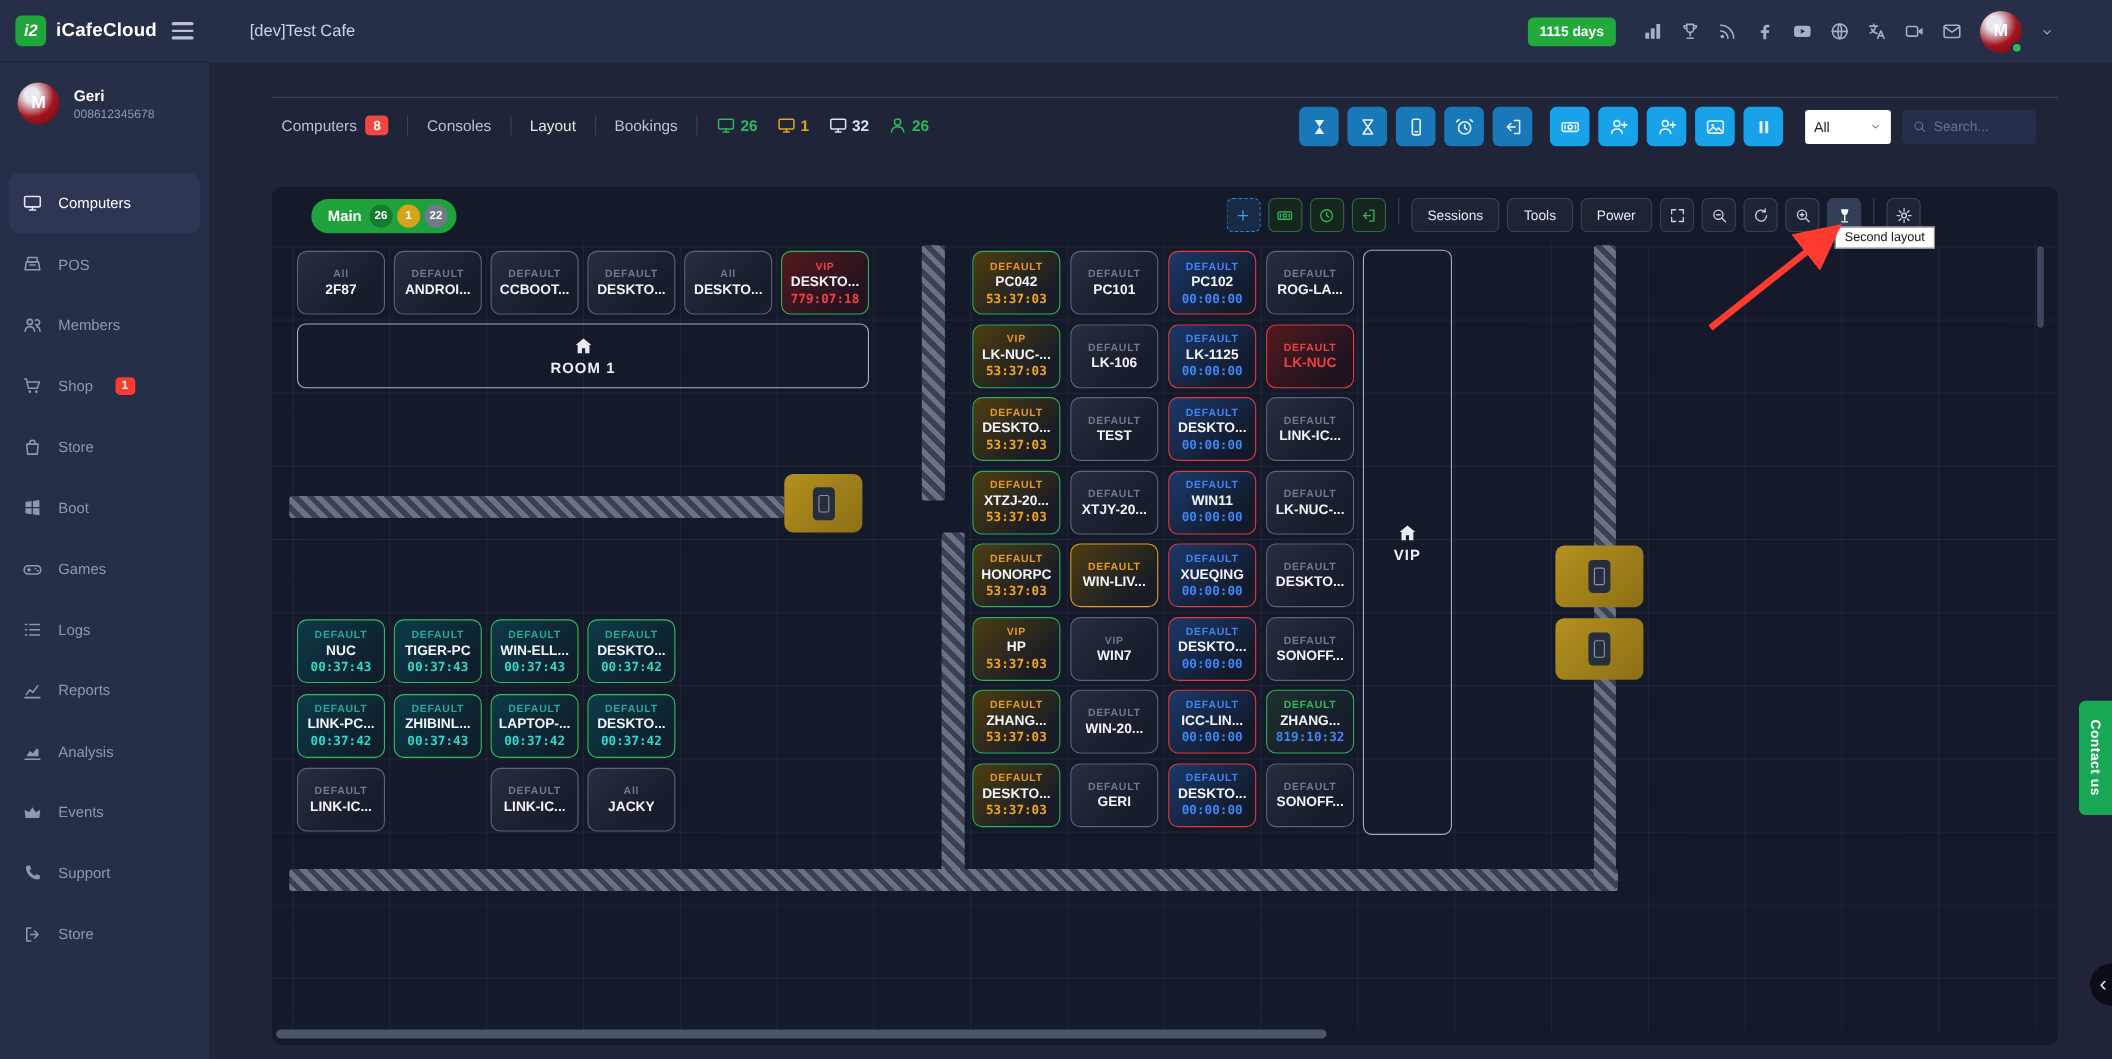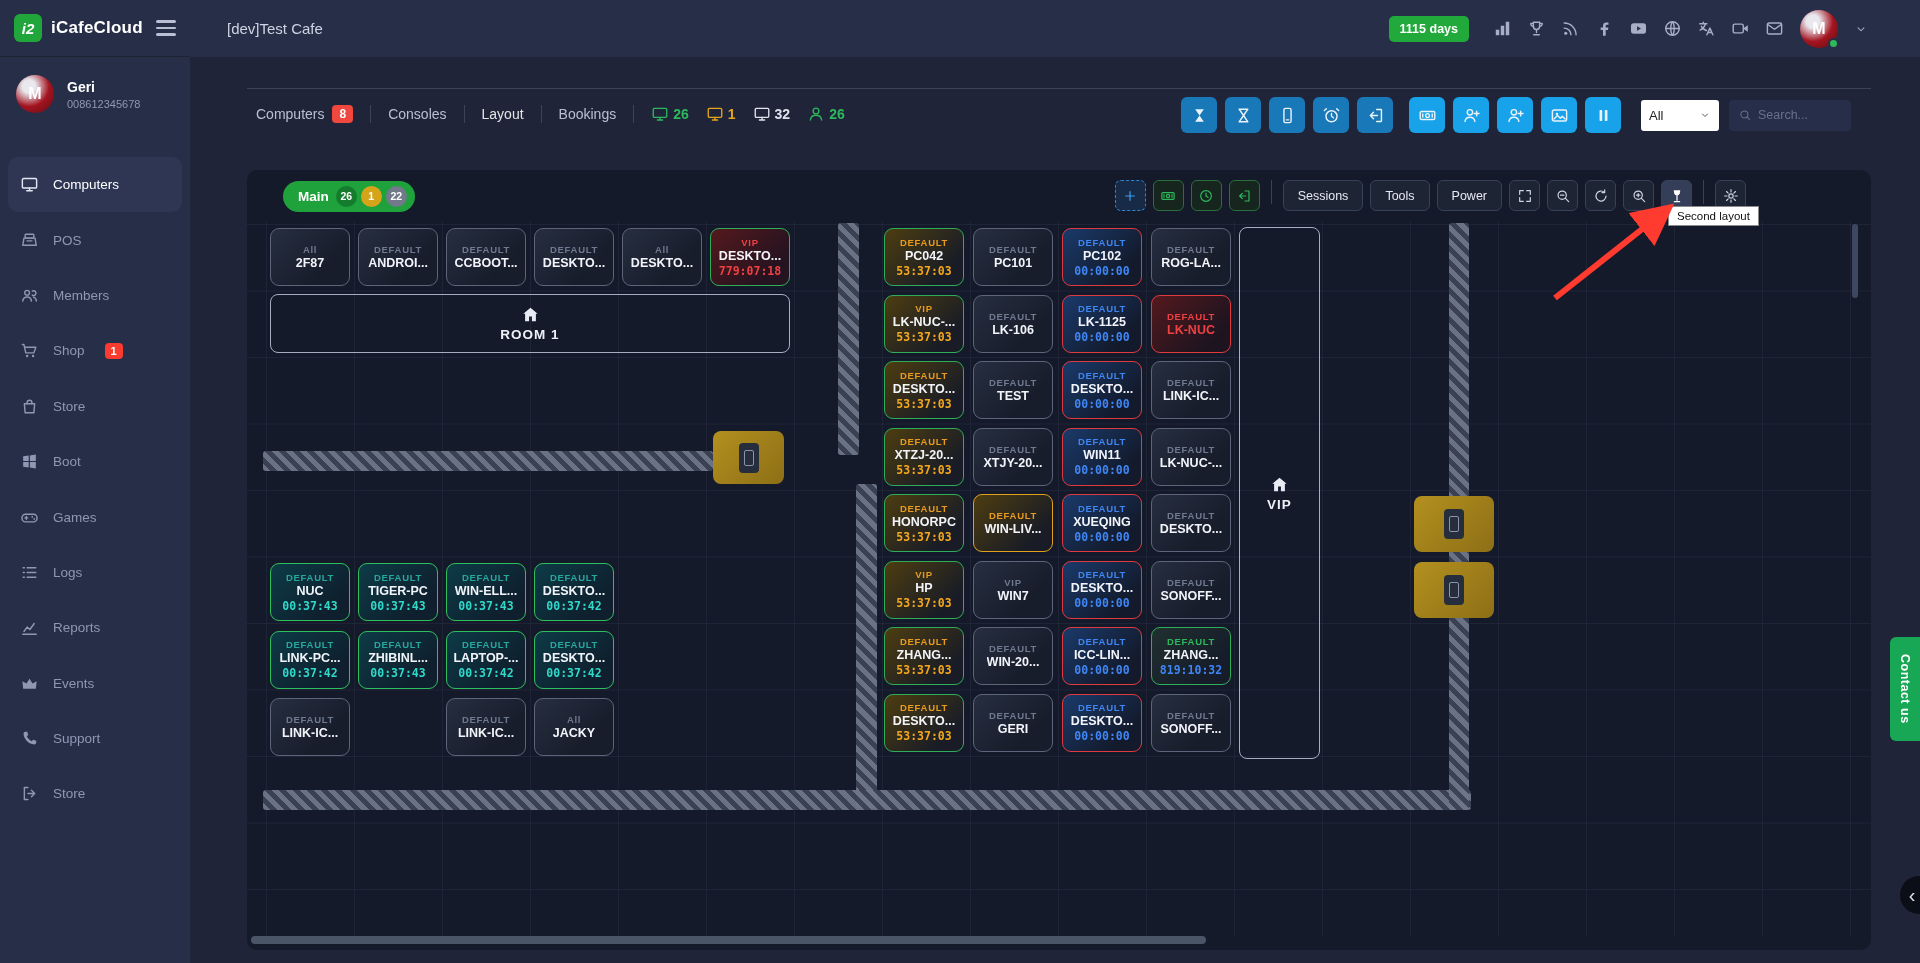--- a/index.html
+++ b/index.html
@@ -238,20 +238,29 @@
         <span>Logs</span>
       </li>
       <li>
         <span class="icon">
           <svg viewBox="0 0 24 24" fill="none" stroke="currentColor" stroke-width="1.8" stroke-linecap="round" stroke-linejoin="round">
             <path d="M3.5 20.5h17"></path>
             <path d="M5 17l4-5.5 3.5 3L18 7"></path>
           </svg>
         </span>
         <span>Reports</span>
+      </li>
+      <li>
+        <span class="icon">
+          <svg viewBox="0 0 24 24" fill="none" stroke="currentColor" stroke-width="1.8" stroke-linecap="round" stroke-linejoin="round">
+            <path d="M3.5 20.5h17"></path>
+            <path fill="currentColor" stroke="none" d="M5 17l4-6 3.5 2.5L17 8l2 2v7z"></path>
+          </svg>
+        </span>
+        <span>Analysis</span>
       </li>
       <li>
         <span class="icon">
           <svg viewBox="0 0 24 24" fill="none" stroke="currentColor" stroke-width="1.8" stroke-linecap="round" stroke-linejoin="round">
             <path fill="currentColor" stroke="none" d="M4 18.5h16L21 9l-5.2 3L12 6l-3.8 6L3 9z"></path>
           </svg>
         </span>
         <span>Events</span>
       </li>
       <li>

